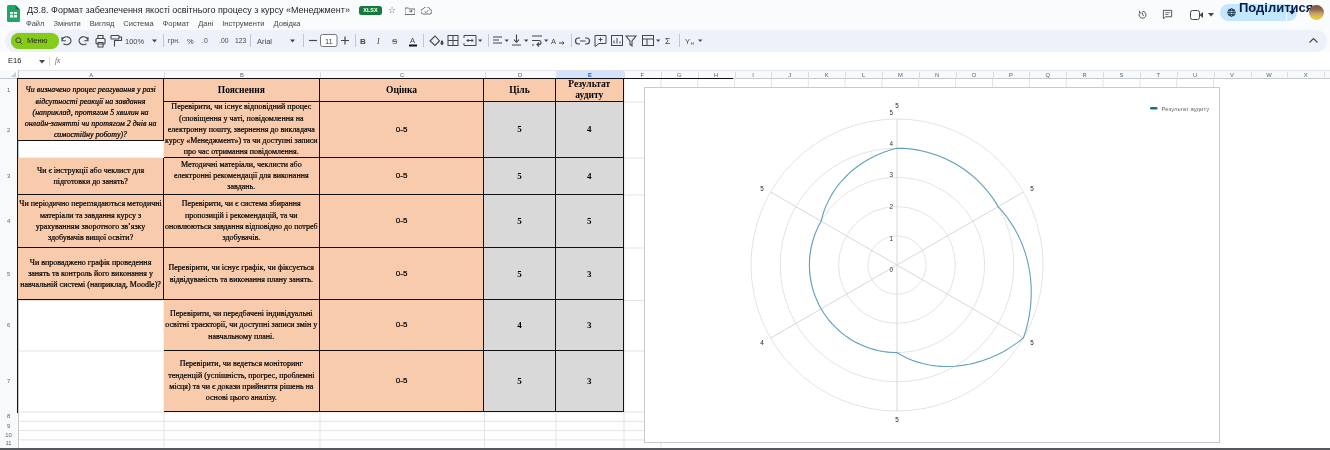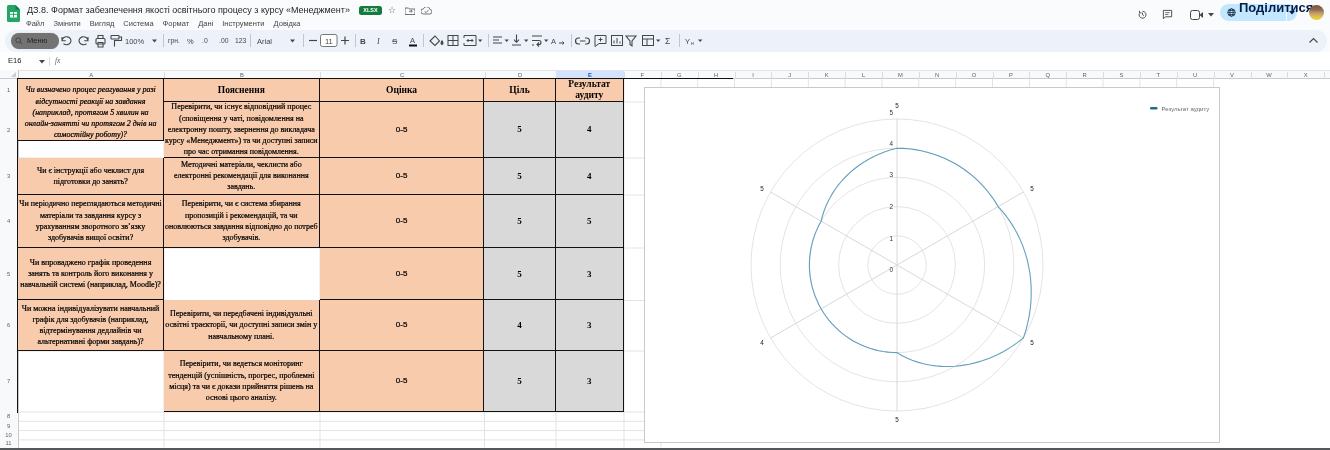--- a/index.html
+++ b/index.html
@@ -3,21 +3,21 @@
 *{margin:0;padding:0;box-sizing:border-box;}
 body{width:1330px;height:450px;overflow:hidden;font-family:"Liberation Sans",sans-serif;background:#fff;position:relative;}
 .abs{position:absolute;}
 #top{left:0;top:0;width:1330px;height:28px;background:#f9fbfd;}
 #title{left:27px;top:4.5px;font-size:9px;color:#1f1f1f;}
 #menus{left:26px;top:18.5px;font-size:7.5px;color:#444746;}
 #menus span{margin-right:9px;}
 #badge{left:359px;top:6px;width:23px;height:9px;background:#137c3d;color:#fff;font-size:5.5px;font-weight:bold;border-radius:2.5px;text-align:center;line-height:9px;}
 #tbar{left:0;top:28px;width:1330px;height:24px;background:#f9fbfd;}
 #tpill{left:5px;top:30px;width:1322px;height:21.5px;background:#edf2fa;border-radius:11px;}
-#menuchip{left:11px;top:32.5px;width:48px;height:16.5px;background:#737373;border-radius:9px;box-shadow:0 0 1px rgba(0,0,0,.25);font-size:7.5px;color:#1f1f1f;line-height:16.5px;padding-left:16px;}
+#menuchip{left:11px;top:32.5px;width:48px;height:16.5px;background:#84cc16;border-radius:9px;box-shadow:0 0 1px rgba(0,0,0,.25);font-size:7.5px;color:#1f1f1f;line-height:16.5px;padding-left:16px;}
 #fbar{left:0;top:52px;width:1330px;height:17.5px;background:#fff;}
 #nbox{left:8px;top:56px;font-size:7.5px;color:#202124;}
 #fx{left:55px;top:56px;font-size:7.5px;color:#5f6368;font-style:italic;font-family:"Liberation Serif",serif;}
 #chead{left:0;top:69.5px;width:1330px;height:9.5px;background:#f8f9fa;border-top:1px solid #e1e3e6;border-bottom:1px solid #c7cacd;}
 .cl{position:absolute;top:1px;width:20px;text-align:center;font-size:5.8px;color:#5f6368;}
 .hs{position:absolute;top:1px;height:7.5px;width:1px;background:#dadce0;}
 #ehl{position:absolute;left:556px;top:0px;width:68px;height:8.5px;background:#d3e3fd;}
 #ehl span{display:block;text-align:center;font-size:5.8px;color:#0b57d0;font-weight:bold;margin-top:1px;}
 #corner{left:0;top:69.5px;width:18.5px;height:9.5px;background:#f8f9fa;border-bottom:1px solid #c7cacd;border-right:1px solid #c7cacd;}
 #corner:after{content:"";position:absolute;right:1.5px;bottom:1.5px;border-left:5px solid transparent;border-bottom:5px solid #c9ccd0;}
@@ -297,24 +297,24 @@
     <div class="cell txt peach" style="left:-0.0px;top:79.0px;width:145.5px;height:37.0px;">Чи є інструкції або чеклист для<br>підготовки до занять?</div>
     <div class="cell txt oc peach" style="left:301.5px;top:79.0px;width:164.5px;height:37.0px;">0-5</div>
     <div class="cell num gray" style="left:466.0px;top:79.0px;width:71.5px;height:37.0px;">5</div>
     <div class="cell num gray" style="left:537.5px;top:79.0px;width:68.0px;height:37.0px;">4</div>
     <div class="cell txt peach" style="left:-0.0px;top:116.0px;width:145.5px;height:53.0px;">Чи періодично переглядаються методичні<br>матеріали та завдання курсу з<br>урахуванням зворотного зв’язку<br>здобувачів вищої освіти?</div>
     <div class="cell txt peach" style="left:145.5px;top:116.0px;width:156.0px;height:53.0px;">Перевірити, чи є система збирання<br>пропозицій і рекомендацій, та чи<br>оновлюються завдання відповідно до потреб<br>здобувачів.</div>
     <div class="cell txt oc peach" style="left:301.5px;top:116.0px;width:164.5px;height:53.0px;">0-5</div>
     <div class="cell num gray" style="left:466.0px;top:116.0px;width:71.5px;height:53.0px;">5</div>
     <div class="cell num gray" style="left:537.5px;top:116.0px;width:68.0px;height:53.0px;">5</div>
     <div class="cell txt peach" style="left:-0.0px;top:169.0px;width:145.5px;height:52.5px;">Чи впроваджено графік проведення<br>занять та контроль його виконання у<br>навчальній системі (наприклад, Moodle)?</div>
+    <div class="cell txt peach" style="left:145.5px;top:169.0px;width:156.0px;height:52.5px;">Перевірити, чи існує графік, чи фіксується<br>відвідуваність та виконання плану занять.</div>
     <div class="cell txt oc peach" style="left:301.5px;top:169.0px;width:164.5px;height:52.5px;">0-5</div>
     <div class="cell num gray" style="left:466.0px;top:169.0px;width:71.5px;height:52.5px;">5</div>
     <div class="cell num gray" style="left:537.5px;top:169.0px;width:68.0px;height:52.5px;">3</div>
-    <div class="cell txt peach" style="left:-0.0px;top:221.5px;width:145.5px;height:50.5px;">Чи можна індивідуалізувати навчальний<br>графік для здобувачів (наприклад,<br>відтермінування дедлайнів чи<br>альтернативні форми завдань)?</div>
     <div class="cell txt peach" style="left:145.5px;top:221.5px;width:156.0px;height:50.5px;">Перевірити, чи передбачені індивідуальні<br>освітні траєкторії, чи доступні записи змін у<br>навчальному плані.</div>
     <div class="cell txt oc peach" style="left:301.5px;top:221.5px;width:164.5px;height:50.5px;">0-5</div>
     <div class="cell num gray" style="left:466.0px;top:221.5px;width:71.5px;height:50.5px;">4</div>
     <div class="cell num gray" style="left:537.5px;top:221.5px;width:68.0px;height:50.5px;">3</div>
     <div class="cell txt peach" style="left:145.5px;top:272.0px;width:156.0px;height:61.0px;">Перевірити, чи ведеться моніторинг<br>тенденцій (успішність, прогрес, проблемні<br>місця) та чи є докази прийняття рішень на<br>основі цього аналізу.</div>
     <div class="cell txt oc peach" style="left:301.5px;top:272.0px;width:164.5px;height:61.0px;">0-5</div>
     <div class="cell num gray" style="left:466.0px;top:272.0px;width:71.5px;height:61.0px;">5</div>
     <div class="cell num gray" style="left:537.5px;top:272.0px;width:68.0px;height:61.0px;">3</div>
   </div>
 <div class="abs" id="chart">

